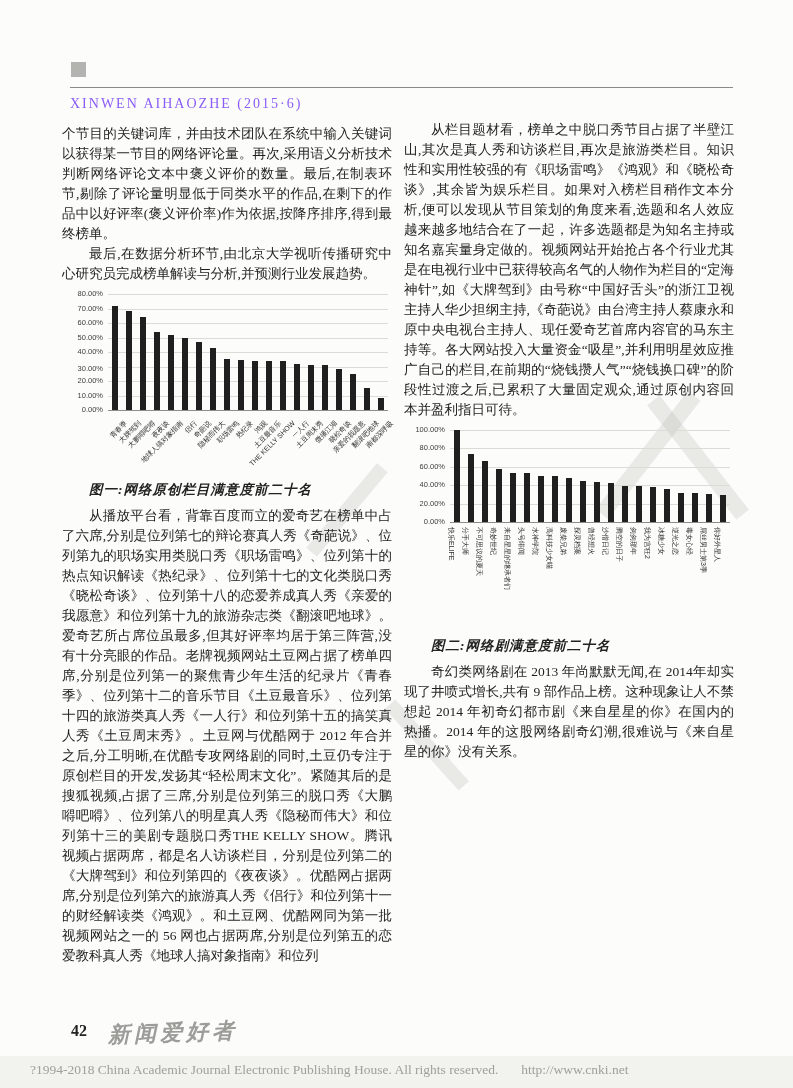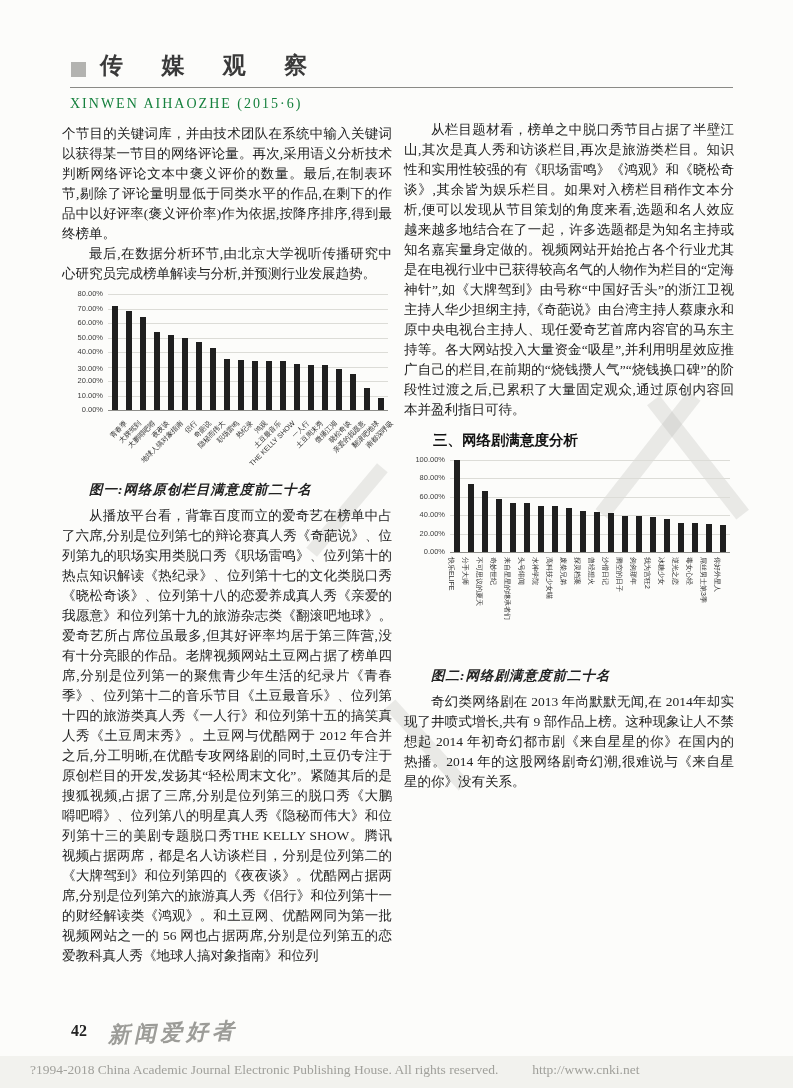--- a/index.html
+++ b/index.html
@@ -9,21 +9,21 @@
     font-family:"Liberation Serif", serif; color:#1e1e1e;
   }
   
   .hdr-square{position:absolute; left:71px; top:62px; width:15px; height:15px; background:#b3b3b0;}
   .hdr-title{
     position:absolute; left:100px; top:50px; font-family:"Liberation Sans",sans-serif;
     font-size:23px; font-weight:bold; color:#3a3a3a; letter-spacing:16px; white-space:nowrap;
   }
   .hdr-rule{position:absolute; left:70px; top:87px; width:663px; height:1px; background:#8a8a86;}
   .hdr-issue{
-    position:absolute; left:70px; top:96px; font-size:14px; color:#15803d;
+    position:absolute; left:70px; top:96px; font-size:14px; color:#8b5cf6;
     letter-spacing:2px; white-space:nowrap;
   }
   
   .col{position:absolute; width:330px; font-size:13.5px; line-height:20px; text-align:justify;}
   .col-left{left:62px; top:124px;}
   .col-right{left:404px; top:120px;}
   .para{margin:0; text-indent:2em;}
   .para.noindent{text-indent:0;font-family:Liberation Serif, serif;}
   .sec-heading{
     margin:10px 0 8px 0; text-indent:2em; font-family:"Liberation Sans",sans-serif;
@@ -57,35 +57,34 @@
   
   .page-number{position:absolute; left:71px; top:1022px; font-weight:bold; font-size:16px; color:#222;}
   .journal-logo{
     position:absolute; left:108px; top:1018px; font-size:22px; font-weight:bold; font-style:italic;
     color:#9c9c98; letter-spacing:4px; transform:rotate(-2deg); font-family:"Liberation Serif",serif;
   }
   .footer-band{position:absolute; left:0; top:1056px; width:793px; height:32px; background:#f2f2ee;}
   .copyright{
     position:absolute; left:30px; top:1062px; font-size:13.5px; color:#a0a09b; white-space:nowrap;
   }
-  .copyright .url{margin-left:34px;}
+  .copyright .url{margin-left:23px;}
   
   .wm{position:absolute; background:rgba(190,190,184,0.30); pointer-events:none;}
   .wm1{left:640px; top:380px; width:16px; height:150px; transform:rotate(38deg);}
   .wm2{left:690px; top:385px; width:16px; height:145px; transform:rotate(-38deg);}
   .wm3{left:340px; top:455px; width:14px; height:110px; transform:rotate(40deg);}
   .wm4{left:420px; top:690px; width:14px; height:110px; transform:rotate(-42deg);}
 </style>
 </head>
 <body>
 
 <div class="page">
 
   <div class="hdr-square"></div>
-  <div class="hdr-title">传 媒 观 察</div>
   <div class="hdr-rule"></div>
   <div class="hdr-issue">XINWEN AIHAOZHE (2015·6)</div>
 
   <div class="wm wm1"></div>
   <div class="wm wm2"></div>
   <div class="wm wm3"></div>
   <div class="wm wm4"></div>
 
   <div class="col col-left">
     <p class="para noindent">个节目的关键词库，并由技术团队在系统中输入关键词以获得某一节目的网络评论量。再次,采用语义分析技术判断网络评论文本中褒义评价的数量。最后,在制表环节,剔除了评论量明显低于同类水平的作品,在剩下的作品中以好评率(褒义评价率)作为依据,按降序排序,得到最终榜单。</p>
@@ -239,21 +238,20 @@
           </div>
         </div>
     </div>
 
     <p class="fig-caption">图一:网络原创栏目满意度前二十名</p>
     <p class="para">从播放平台看，背靠百度而立的爱奇艺在榜单中占了六席,分别是位列第七的辩论赛真人秀《奇葩说》、位列第九的职场实用类脱口秀《职场雷鸣》、位列第十的热点知识解读《热纪录》、位列第十七的文化类脱口秀《晓松奇谈》、位列第十八的恋爱养成真人秀《亲爱的我愿意》和位列第十九的旅游杂志类《翻滚吧地球》。爱奇艺所占席位虽最多,但其好评率均居于第三阵营,没有十分亮眼的作品。老牌视频网站土豆网占据了榜单四席,分别是位列第一的聚焦青少年生活的纪录片《青春季》、位列第十二的音乐节目《土豆最音乐》、位列第十四的旅游类真人秀《一人行》和位列第十五的搞笑真人秀《土豆周末秀》。土豆网与优酷网于 2012 年合并之后,分工明晰,在优酷专攻网络剧的同时,土豆仍专注于原创栏目的开发,发扬其“轻松周末文化”。紧随其后的是搜狐视频,占据了三席,分别是位列第三的脱口秀《大鹏嘚吧嘚》、位列第八的明星真人秀《隐秘而伟大》和位列第十三的美剧专题脱口秀THE KELLY SHOW。腾讯视频占据两席，都是名人访谈栏目，分别是位列第二的《大牌驾到》和位列第四的《夜夜谈》。优酷网占据两席,分别是位列第六的旅游真人秀《侣行》和位列第十一的财经解读类《鸿观》。和土豆网、优酷网同为第一批视频网站之一的 56 网也占据两席,分别是位列第五的恋爱教科真人秀《地球人搞对象指南》和位列</p>
   </div>
 
   <div class="col col-right">
     <p class="para">从栏目题材看，榜单之中脱口秀节目占据了半壁江山,其次是真人秀和访谈栏目,再次是旅游类栏目。知识性和实用性较强的有《职场雷鸣》《鸿观》和《晓松奇谈》,其余皆为娱乐栏目。如果对入榜栏目稍作文本分析,便可以发现从节目策划的角度来看,选题和名人效应越来越多地结合在了一起，许多选题都是为知名主持或知名嘉宾量身定做的。视频网站开始抢占各个行业尤其是在电视行业中已获得较高名气的人物作为栏目的“定海神针”,如《大牌驾到》由号称“中国好舌头”的浙江卫视主持人华少担纲主持,《奇葩说》由台湾主持人蔡康永和原中央电视台主持人、现任爱奇艺首席内容官的马东主持等。各大网站投入大量资金“吸星”,并利用明星效应推广自己的栏目,在前期的“烧钱攒人气”“烧钱换口碑”的阶段性过渡之后,已累积了大量固定观众,通过原创内容回本并盈利指日可待。</p>
-    <p class="sec-heading">三、网络剧满意度分析</p>
 
     <div class="chart c2" style="height:202px">
       <div class="yaxis">
           <div class="ytick" style="top: 0px;">100.00%</div>
           <div class="ytick" style="top: 18.4px;">80.00%</div>
           <div class="ytick" style="top: 36.8px;">60.00%</div>
           <div class="ytick" style="top: 55.2px;">40.00%</div>
           <div class="ytick" style="top: 73.6px;">20.00%</div>
           <div class="ytick" style="top: 92px;">0.00%</div>
         </div>

